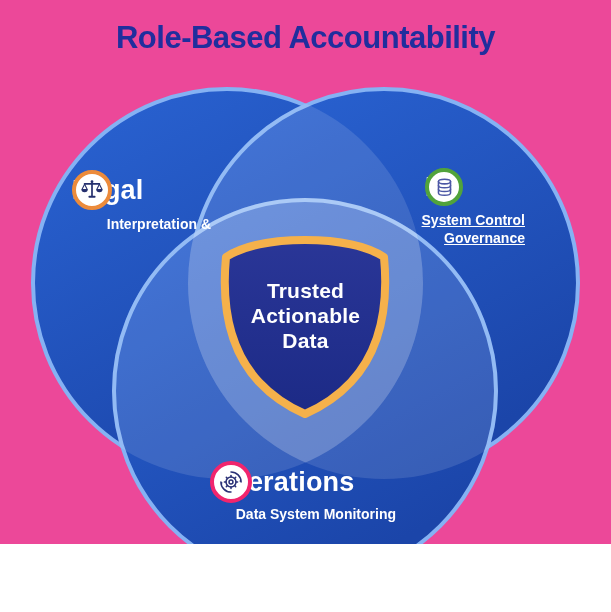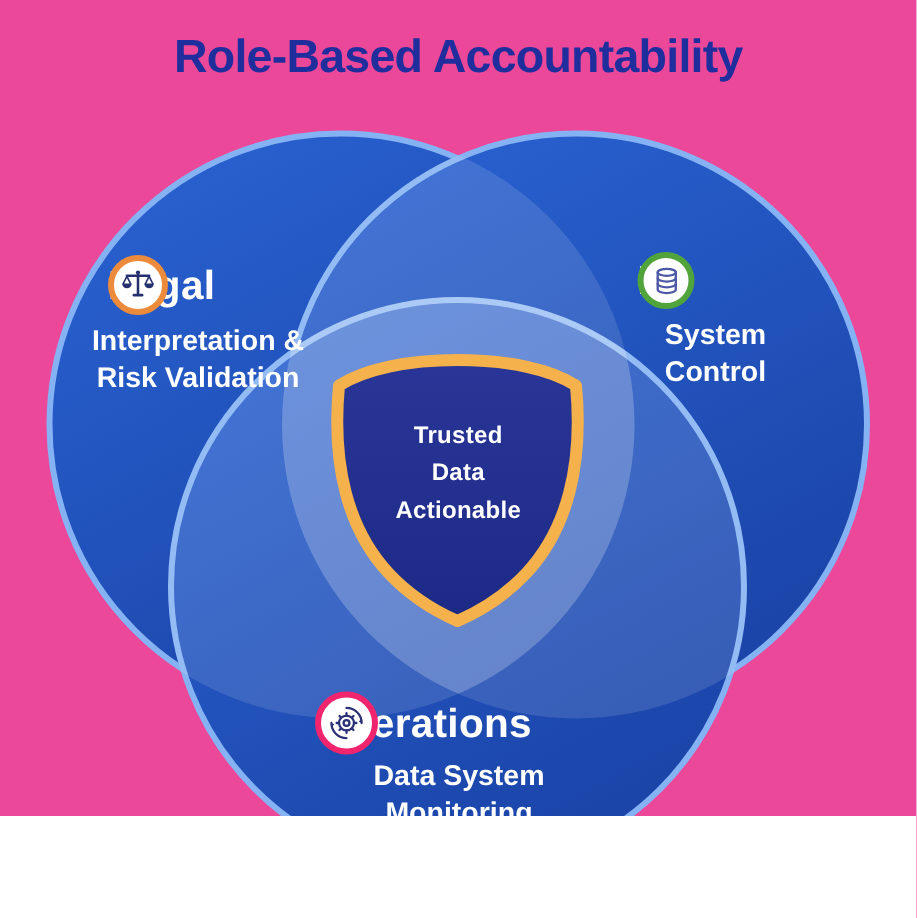--- a/index.html
+++ b/index.html
@@ -28,34 +28,34 @@
   .badge.it{border:4px solid #51a33b;width:38px;height:38px;}
   .badge.ops{border:4px solid #f1256d;width:42px;height:42px;}
   .region-row{
     position:absolute;display:flex;align-items:center;gap:11px;
   }
   .region-label{
     color:#ffffff;font-size:27px;font-weight:bold;letter-spacing:0.2px;
     white-space:nowrap;
   }
   .region-desc{
-    position:absolute;text-align:center;color:#ffffff;
-    font-size:19px;font-weight:bold;line-height:1.32;
+    position:absolute;text-align:right;color:#ffffff;
+    font-size:14px;font-weight:bold;line-height:1.32;
   }
   .shield-text{
     position:absolute;left:230px;top:278px;width:151px;
     text-align:center;color:#ffffff;
-    font-size:16px;font-weight:bold;line-height:25px;
+    font-size:21px;font-weight:bold;line-height:25px;
     letter-spacing:0.2px;
   }
   .pos-legal-row{left:72px;top:168px;height:44px;}
   .pos-it-row{left:425px;top:166px;height:42px;}
   .pos-ops-row{left:210px;top:459px;height:46px;}
   .pos-legal-desc{left:53px;top:215px;width:158px;}
-  .pos-it-desc{left:410px;top:211px;width:134px;}
+  .pos-it-desc{left:391px;top:211px;width:134px;text-decoration:underline;}
   .pos-ops-desc{left:216px;top:505px;width:180px;}
 </style>
 </head>
 <body>
 
 <div class="stage">
 
   <div class="title">Role-Based Accountability</div>
 
   <svg class="venn-svg" width="611" height="612" viewBox="0 0 611 612">
@@ -94,22 +94,22 @@
              C272 240 243 246 226 257
              C221 310 232 353 259 382
              C273 397 289 407 305 414
              C321 407 337 397 351 382
              C378 353 389 310 384 257
              C367 246 338 240 305 240 Z" fill="url(#shieldGrad)" stroke="#f5b14b" stroke-width="8" stroke-linejoin="round"></path>
   </svg>
 
   <div class="shield-text">
     <div>Trusted</div>
+    <div>Actionable</div>
     <div>Data</div>
-    <div>Actionable</div>
   </div>
 
   <div class="region-row pos-legal-row">
     <div class="badge legal">
       <svg width="24" height="24" viewBox="0 0 24 24">
         <g stroke="#25306e" stroke-linecap="round" fill="none">
           <line x1="12" y1="5.2" x2="12" y2="17.8" stroke-width="1.7"></line>
           <line x1="4.6" y1="5.8" x2="19.4" y2="5.8" stroke-width="1.7"></line>
           <line x1="4.6" y1="6.2" x2="2.2" y2="11" stroke-width="1.1"></line>
           <line x1="4.6" y1="6.2" x2="7" y2="11" stroke-width="1.1"></line>
@@ -119,38 +119,38 @@
         <circle cx="12" cy="3.7" r="1.4" fill="#25306e"></circle>
         <path d="M1.4 11 A3.2 3.2 0 0 0 7.8 11 Z" fill="#25306e"></path>
         <path d="M16.2 11 A3.2 3.2 0 0 0 22.6 11 Z" fill="#25306e"></path>
         <rect x="8.4" y="17.8" width="7.2" height="1.9" rx="0.9" fill="#25306e"></rect>
       </svg>
     </div>
     <div class="region-label">Legal</div>
   </div>
   <div class="region-desc pos-legal-desc">
     <div>Interpretation &amp;</div>
-    <div>Risk Validation</div>
   </div>
 
   <div class="region-row pos-it-row">
     <div class="badge it">
       <svg width="23" height="23" viewBox="0 0 24 24">
         <g stroke="#4c57a5" stroke-width="1.6" fill="none" stroke-linecap="round">
           <ellipse cx="12" cy="5.8" rx="6.3" ry="2.4"></ellipse>
           <path d="M5.7 5.8 V17.8 A6.3 2.4 0 0 0 18.3 17.8 V5.8"></path>
           <path d="M5.7 9.8 A6.3 2.4 0 0 0 18.3 9.8"></path>
           <path d="M5.7 13.8 A6.3 2.4 0 0 0 18.3 13.8"></path>
         </g>
       </svg>
     </div>
     <div class="region-label">IT</div>
   </div>
   <div class="region-desc pos-it-desc">
     <div>System Control</div>
+    <div>Governance</div>
   </div>
 
   <div class="region-row pos-ops-row">
     <div class="badge ops">
       <svg width="26" height="26" viewBox="0 0 24 24">
         <g stroke="#2a3176" stroke-width="1.4" fill="none" stroke-linecap="round">
           <path d="M12 2.7 A9.3 9.3 0 0 1 21.3 12"></path>
           <path d="M12 21.3 A9.3 9.3 0 0 1 2.7 12"></path>
           <circle cx="12" cy="12" r="4.6"></circle>
           <circle cx="12" cy="12" r="1.8"></circle>

